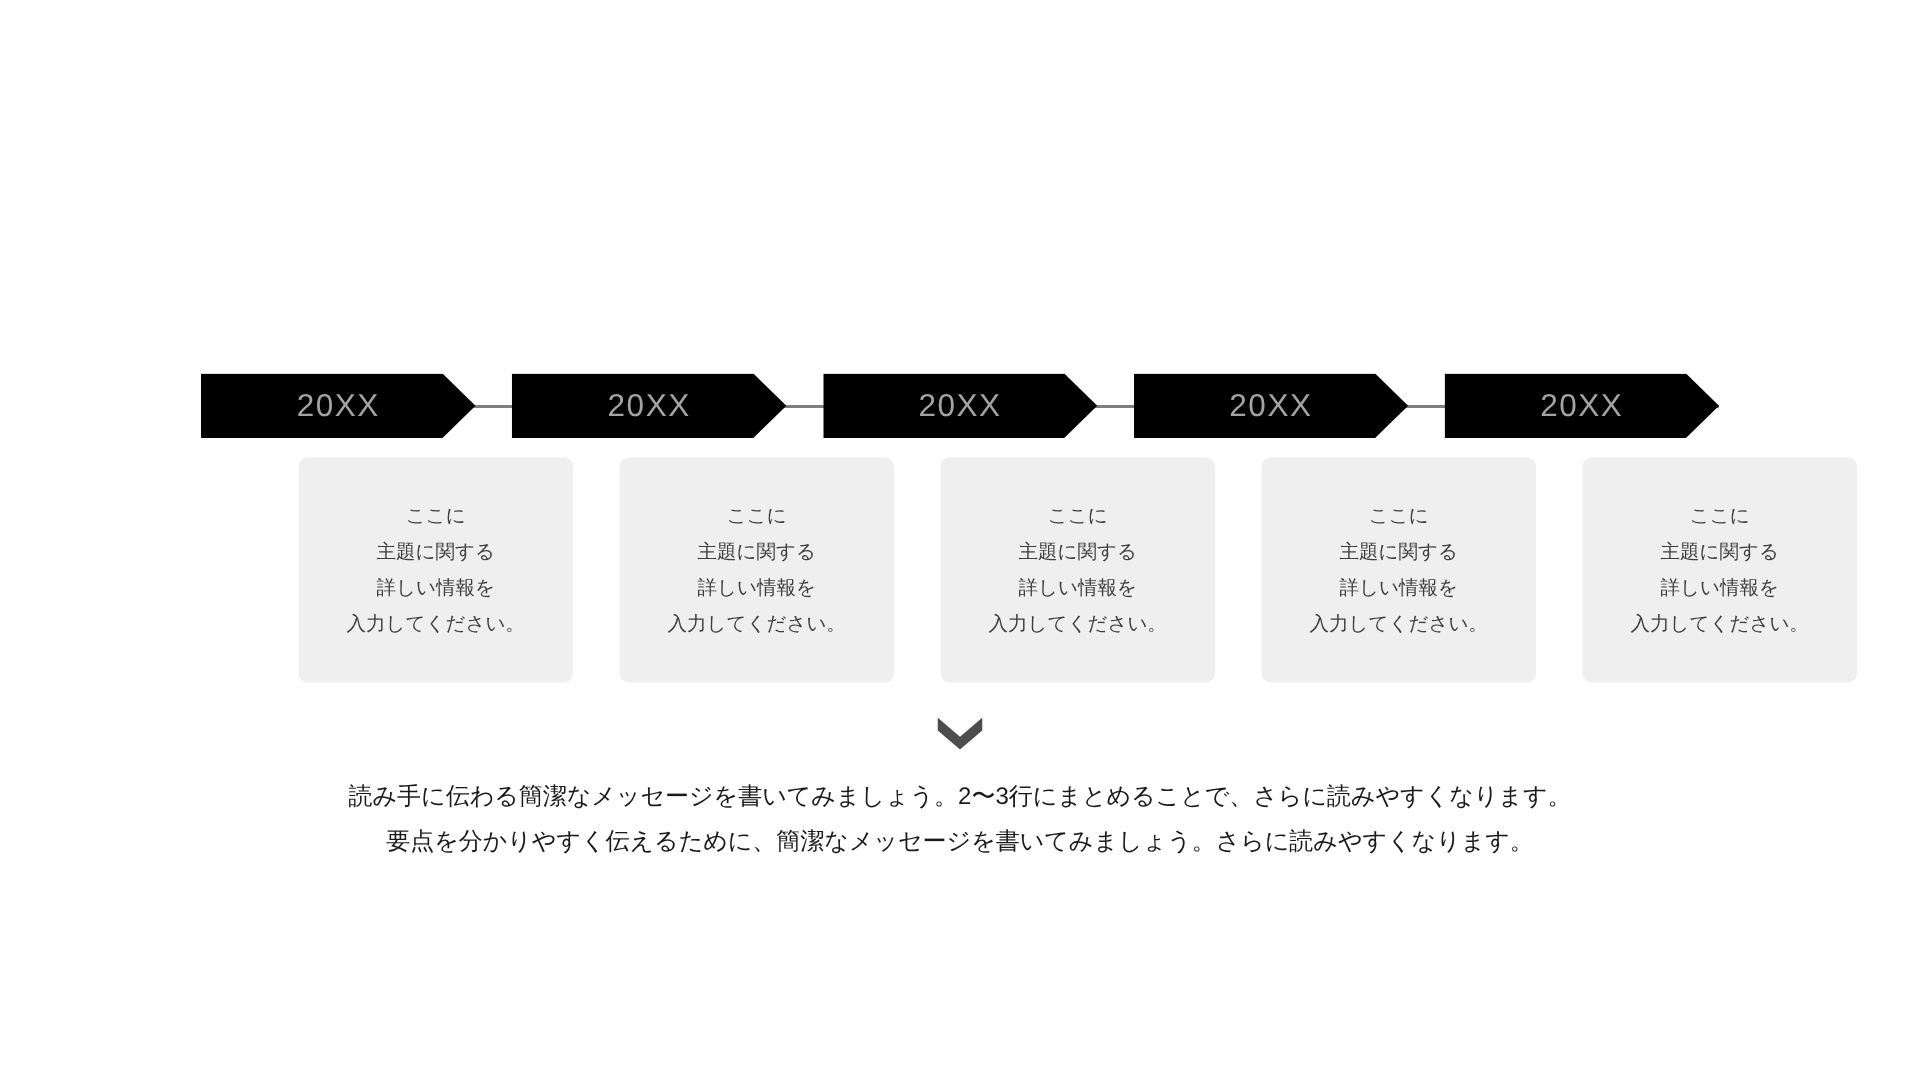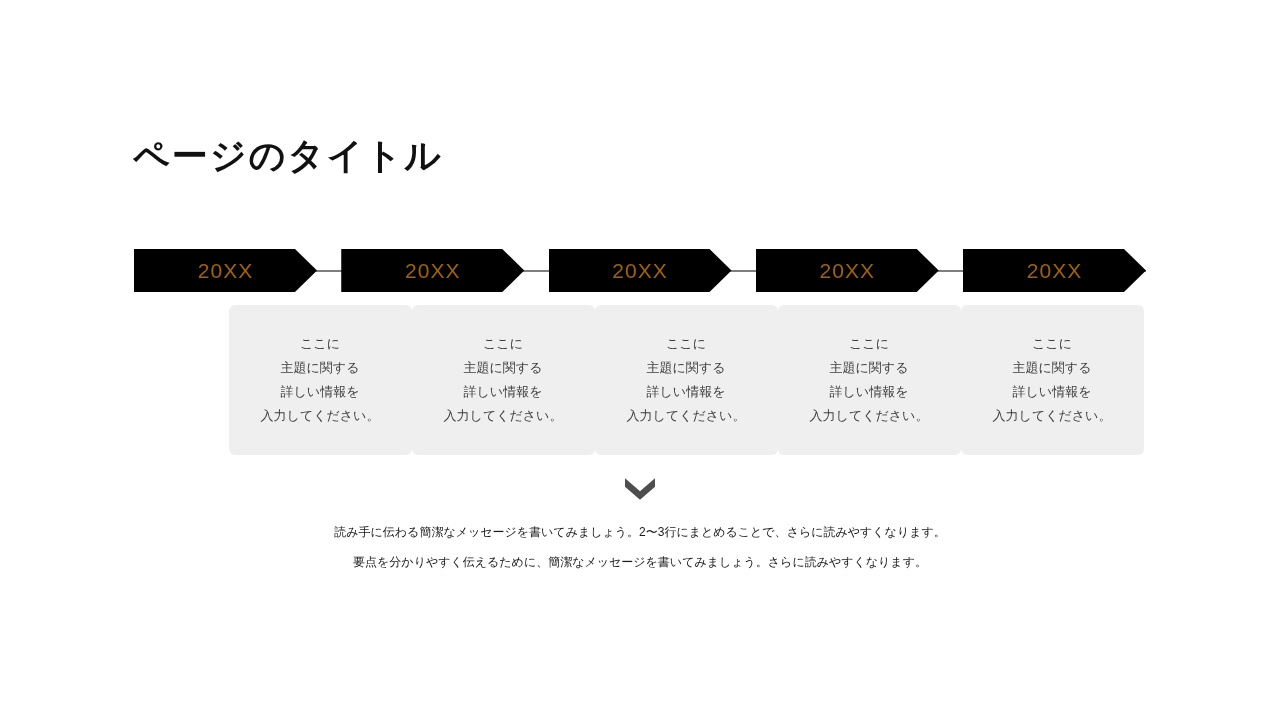--- a/index.html
+++ b/index.html
@@ -46,32 +46,33 @@
     z-index: 1;
     width: 183px;
     height: 43px;
     background: #000000;
     clip-path: polygon(0 0, calc(100% - 22px) 0, 100% 50%, calc(100% - 22px) 100%, 0 100%);
     display: flex;
     align-items: center;
     justify-content: center;
   }
   .arrow .year {
-    color: #a16207;
+    color: #a3a3a3;
     font-size: 21px;
     letter-spacing: 1px;
     font-weight: 400;
   }
   .cards {
     position: absolute;
     left: 134px;
     top: 305px;
     width: 1104px;
     display: flex;
-    justify-content: center;
+    justify-content: flex-end;
+    gap: 31px;
   }
   .card {
     width: 183px;
     height: 150px;
     background: #efefef;
     border-radius: 6px;
     display: flex;
     align-items: center;
     justify-content: center;
   }
@@ -88,33 +89,32 @@
     top: 478px;
     width: 30px;
     height: 22px;
   }
   .message {
     position: absolute;
     left: 0;
     top: 517px;
     width: 1280px;
     text-align: center;
-    font-size: 12px;
+    font-size: 16px;
     line-height: 30px;
     font-weight: 500;
     color: #1a1a1a;
   }
   .message span { display: block; }
 </style>
 </head>
 <body>
 
 <div class="slide">
 
-  <div class="title">ページのタイトル</div>
 
   <div class="timeline">
     <div class="connector"></div>
     <div class="arrow">
       <span class="year">20XX</span>
     </div>
     <div class="arrow">
       <span class="year">20XX</span>
     </div>
     <div class="arrow">

